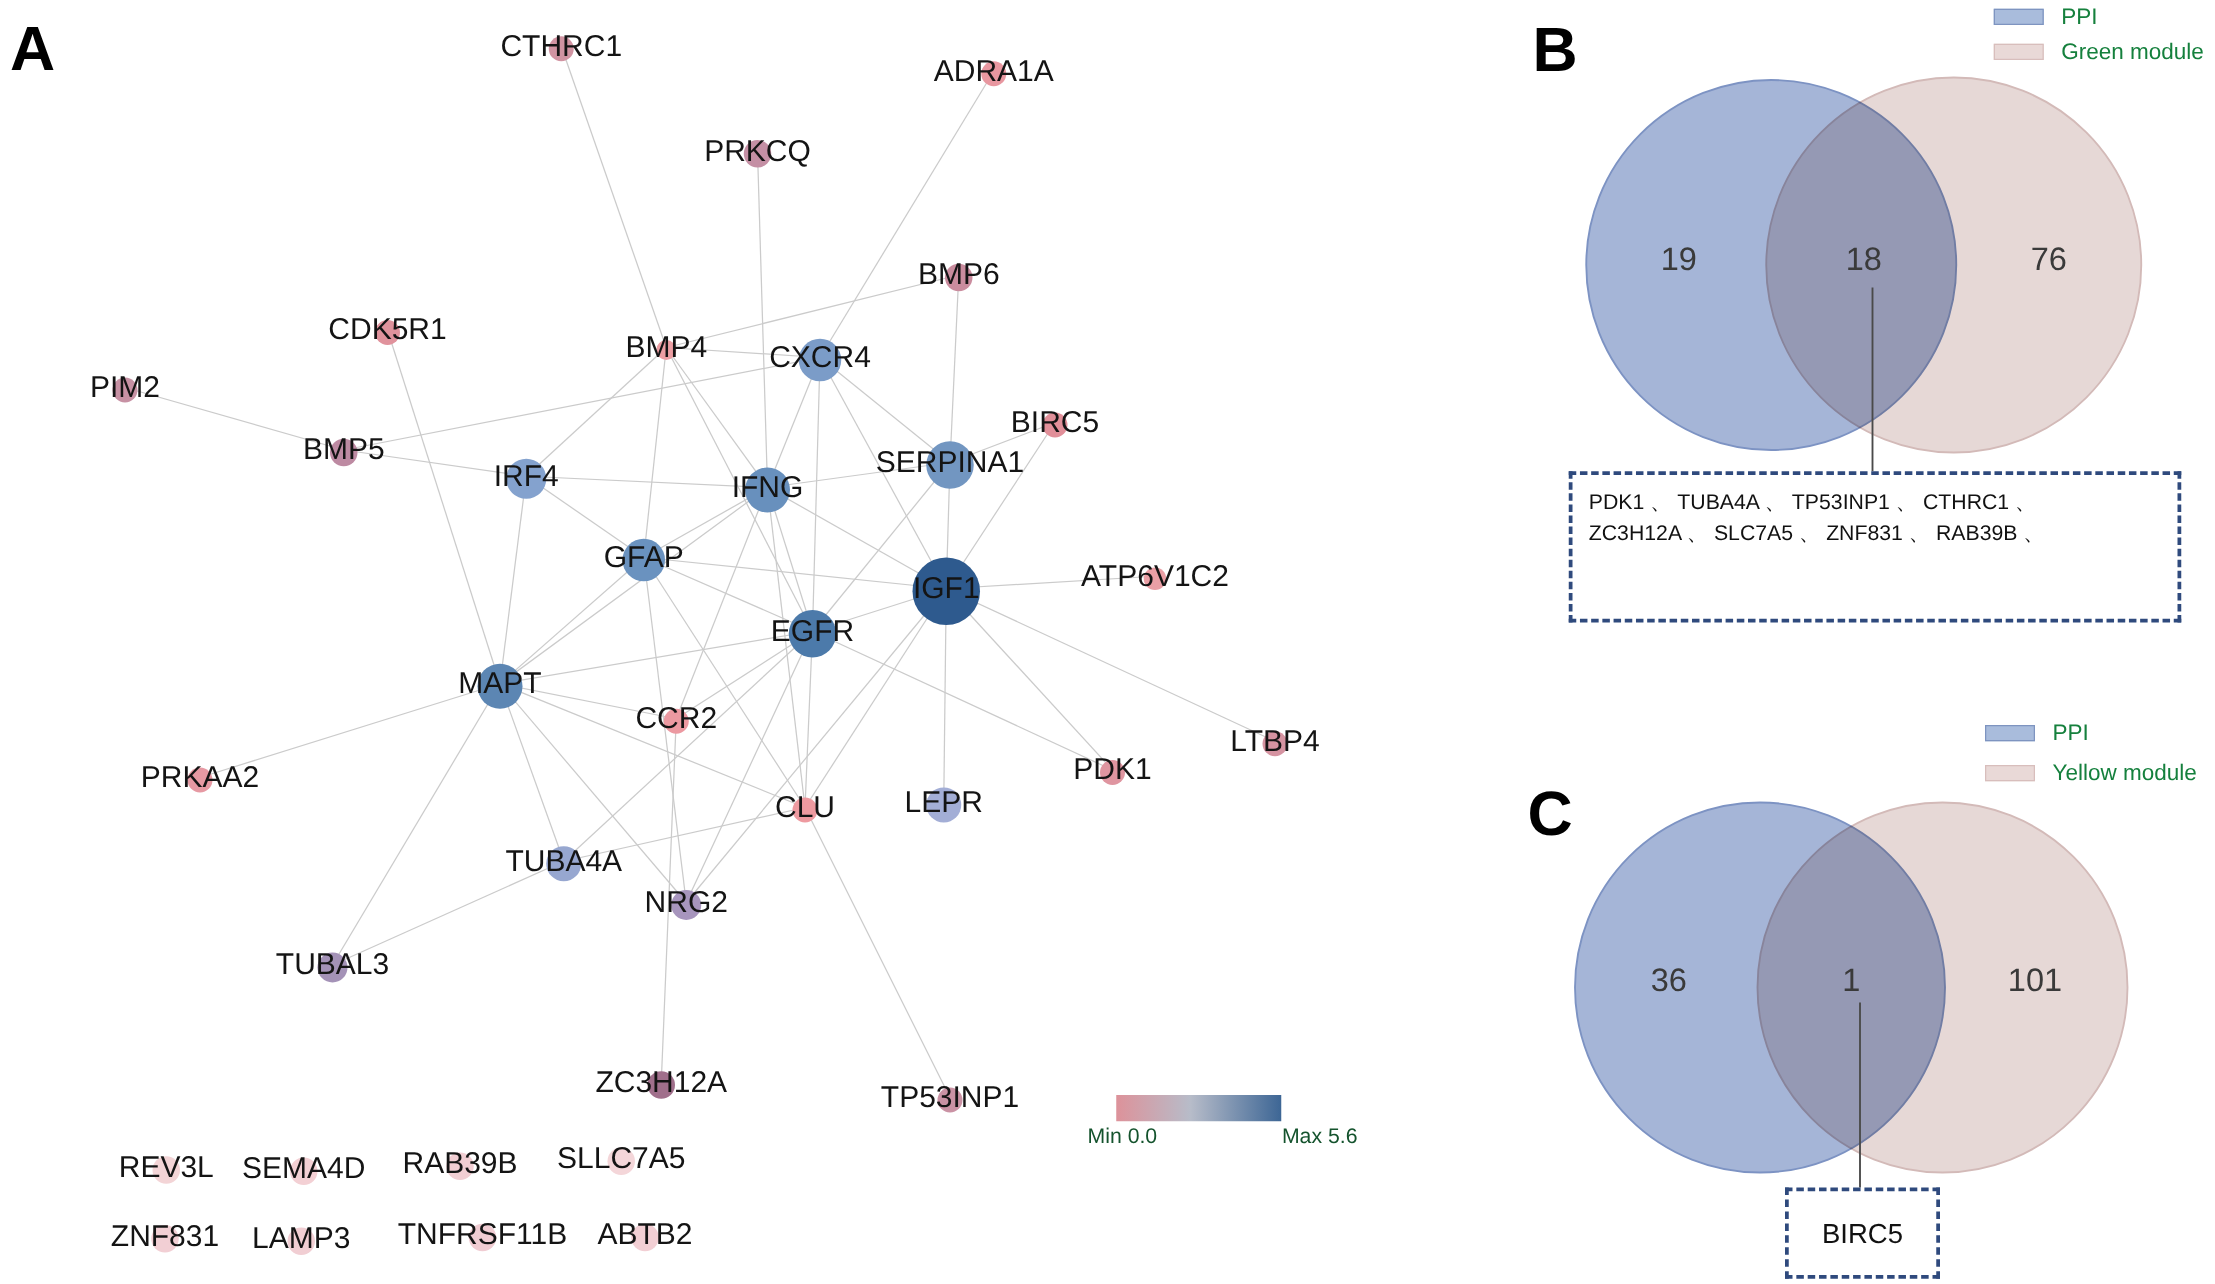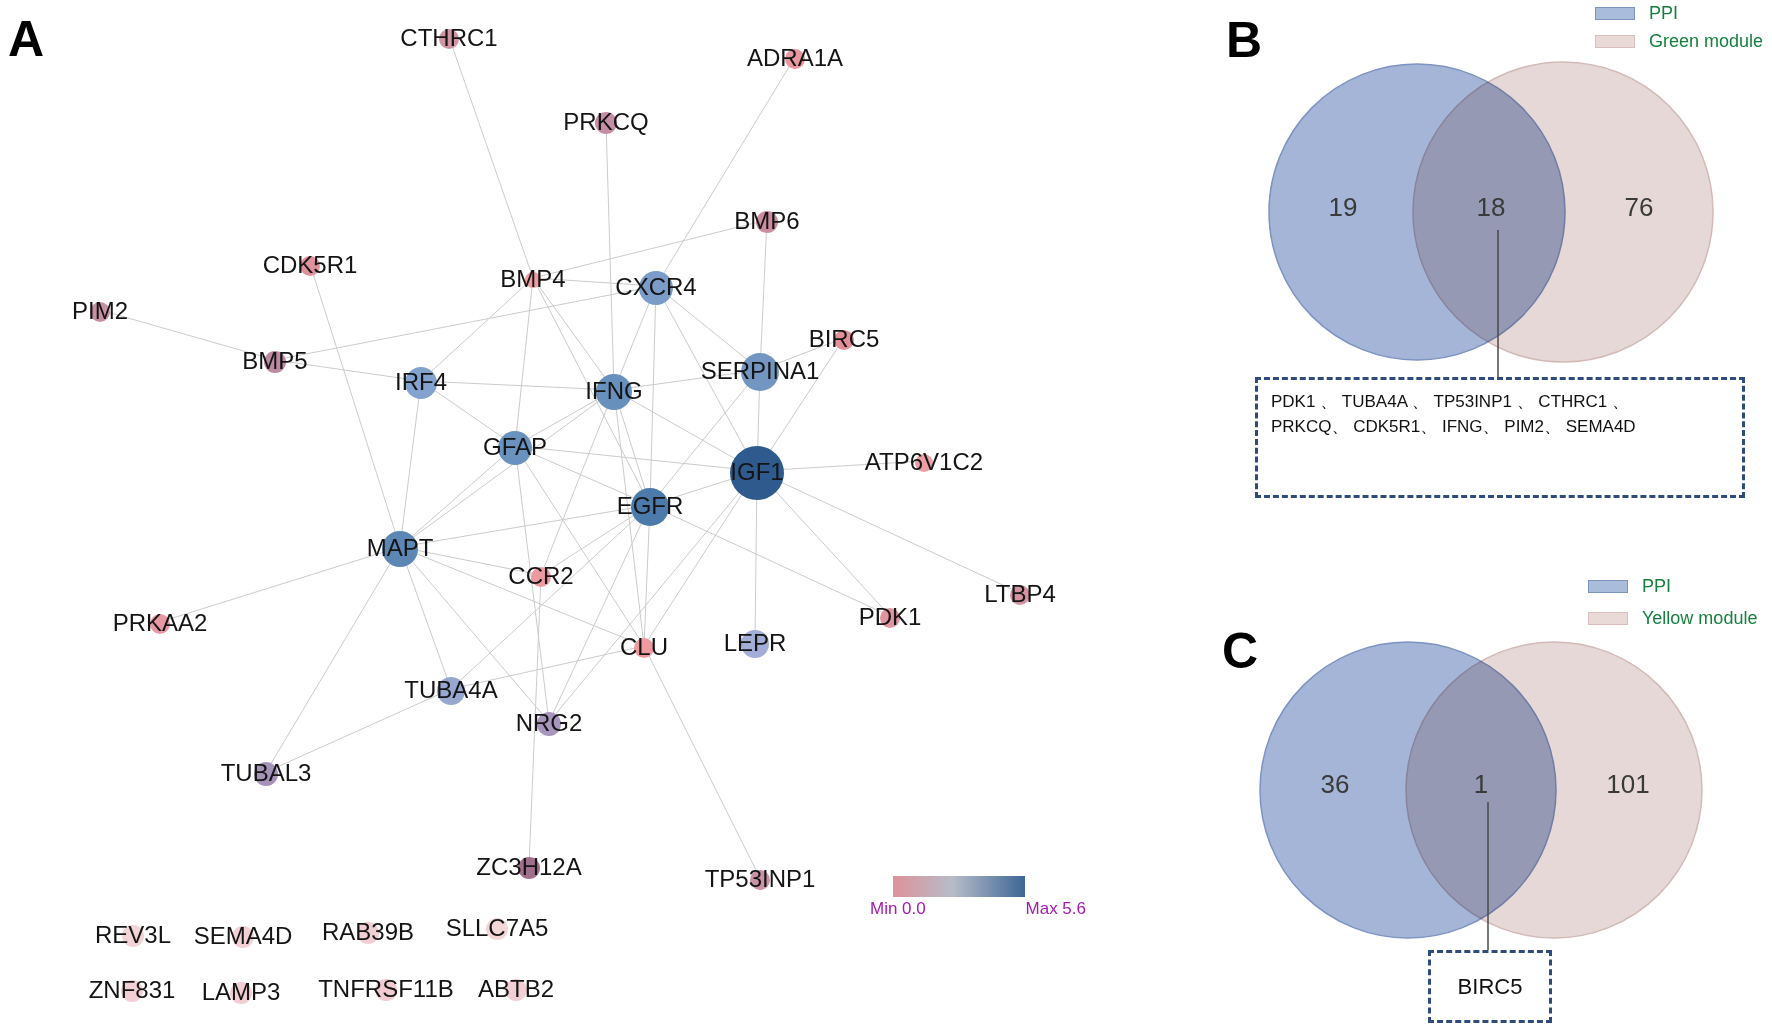--- a/index.html
+++ b/index.html
@@ -19,21 +19,21 @@
   #pl-b{left:1226px;top:15px;}
   #pl-c{left:1222px;top:626px;}
   .legend{position:absolute;display:flex;flex-direction:column;}
   #legend-b{left:1595px;top:3px;gap:7px;}
   #legend-c{left:1588px;top:576px;gap:11px;}
   .legend-row{display:flex;align-items:center;}
   .legend-swatch{width:40px;height:13px;margin-right:14px;border:1.5px solid;box-sizing:border-box;}
   .legend-label{font-size:18px;color:#15803d;white-space:nowrap;}
   .colorbar{position:absolute;left:870px;top:876px;width:216px;}
   .colorbar-bar{position:absolute;left:23px;top:0;width:132px;height:21px;}
-  .colorbar-labels{position:absolute;left:0;top:23px;width:216px;display:flex;justify-content:space-between;font-size:17px;color:#a21caf;}
+  .colorbar-labels{position:absolute;left:0;top:23px;width:216px;display:flex;justify-content:space-between;font-size:17px;color:#14532d;}
   .gene-box{position:absolute;border:3px dashed #2f4a7d;box-sizing:border-box;background:transparent;}
   #gene-box-b{
     left:1255px;top:377px;width:490px;height:121px;
     padding:9px 0 0 13px;font-size:17px;line-height:25px;color:#111;white-space:nowrap;
   }
   #gene-box-b .bold{font-weight:bold;}
   #birc5-box{
     left:1428px;top:950px;width:124px;height:73px;
     display:flex;align-items:center;justify-content:center;font-size:22px;color:#111;
   }
@@ -231,20 +231,20 @@
   <div class="colorbar">
     <div class="colorbar-bar" id="colorbar-bar" style="background: linear-gradient(to right, rgb(221, 146, 154), rgb(183, 188, 201) 45%, rgb(61, 102, 149));"></div>
     <div class="colorbar-labels">
       <span>Min 0.0</span>
       <span>Max 5.6</span>
     </div>
   </div>
 
   <div class="gene-box" id="gene-box-b">
       <div class="gene-line"><span>PDK1 、 TUBA4A 、 TP53INP1 、 CTHRC1 、</span></div>
-      <div class="gene-line"><span>PRKCQ、 CDK5R1、 IFNG、 PIM2、 SEMA4D</span></div>
+      <div class="gene-line"><span>ZC3H12A 、 SLC7A5 、 ZNF831 、 RAB39B 、</span></div>
     </div>
 
   <div class="gene-box" id="birc5-box">
     <span>BIRC5</span>
   </div>
 
 </div>
 
 </body></html>

